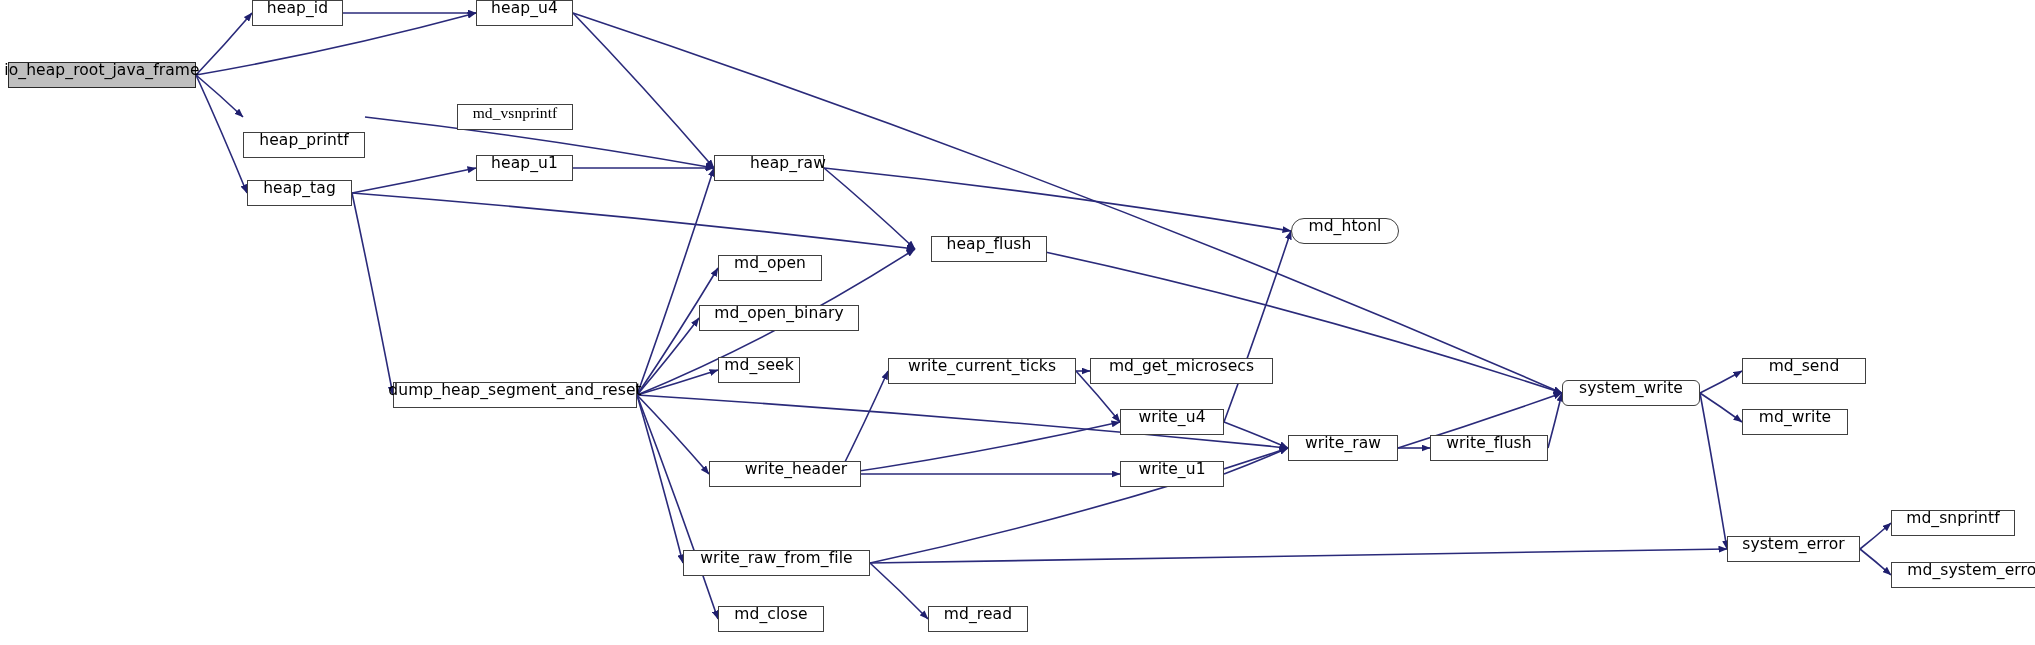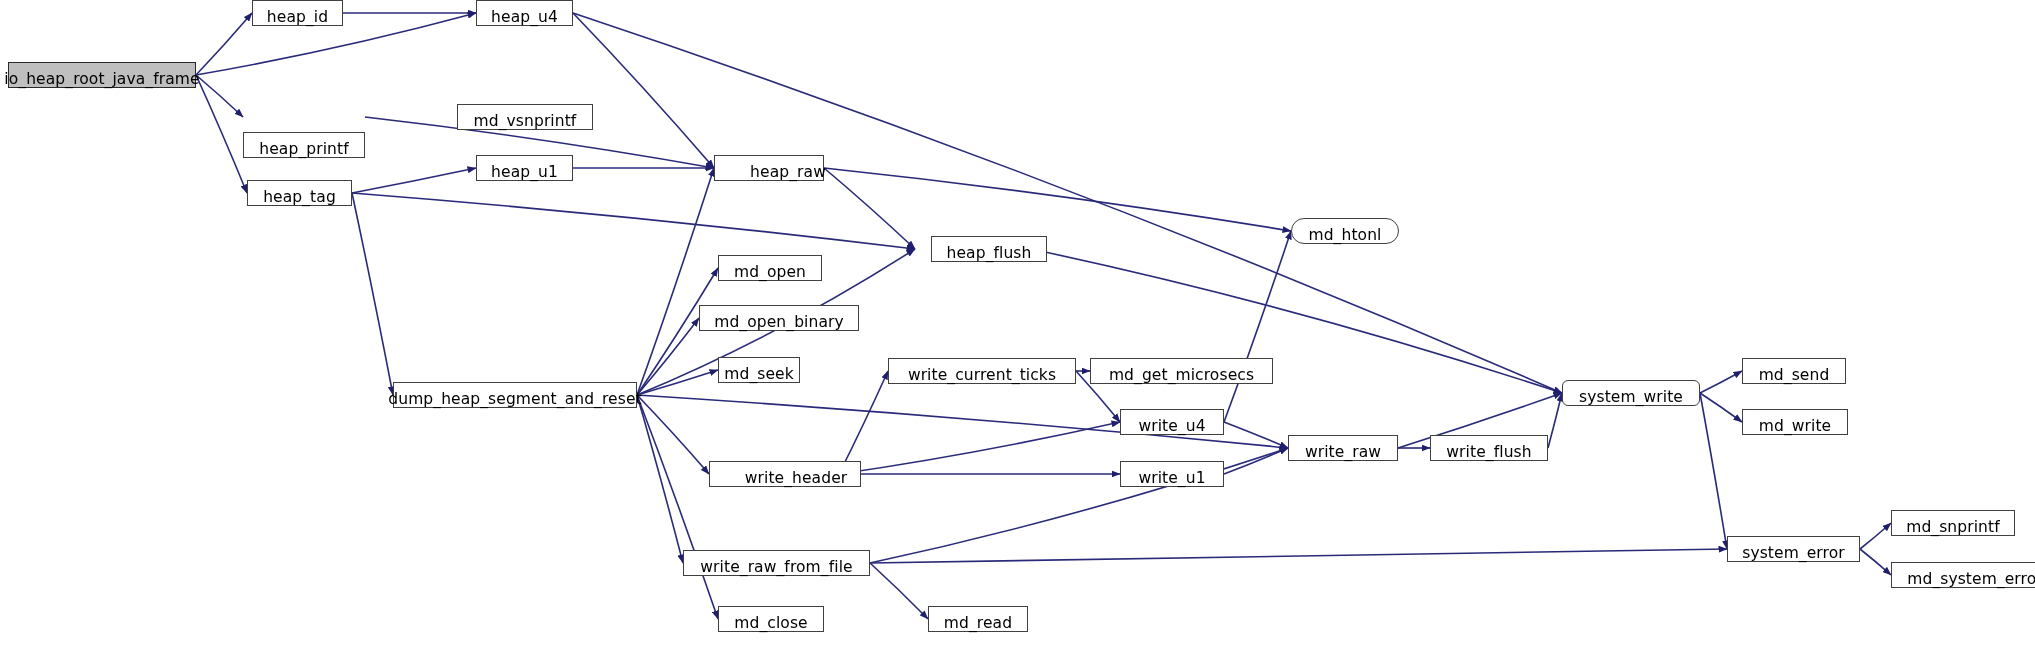--- a/index.html
+++ b/index.html
@@ -30,21 +30,21 @@
   }
   .node {
     position: absolute;
     box-sizing: border-box;
     border: 1px solid #404040;
     background: #ffffff;
     color: #000000;
     font-size: 15.5px;
     line-height: 1;
     display: flex;
-    align-items: flex-end;
+    align-items: flex-start;
     justify-content: center;
     white-space: nowrap;
     letter-spacing: 0.1px;
     height: 26px;
   }
   .node.root {
     background: #bfbfbf;
     border-color: #2a2a2a;
   }
   .node-label {
@@ -114,21 +114,21 @@
       </div>
       <div class="node" style="left: 252px; top: 0px; width: 91px;">
         <span class="node-label">heap_id</span>
       </div>
       <div class="node" style="left: 476px; top: 0px; width: 97px;">
         <span class="node-label">heap_u4</span>
       </div>
       <div class="node" style="left: 243px; top: 104px; width: 122px; margin-top: 28px;">
         <span class="node-label">heap_printf</span>
       </div>
-      <div class="node" style="left: 457px; top: 104px; width: 136px;">
+      <div class="node" style="left: 457px; top: 104px; width: 116px; font-family: Liberation Serif, serif;">
         <span class="node-label">md_vsnprintf</span>
       </div>
       <div class="node" style="left: 476px; top: 155px; width: 97px;">
         <span class="node-label">heap_u1</span>
       </div>
       <div class="node" style="left: 714px; top: 155px; width: 110px; padding-left: 38px;">
         <span class="node-label">heap_raw</span>
       </div>
       <div class="node" style="left: 247px; top: 180px; width: 105px;">
         <span class="node-label">heap_tag</span>
@@ -150,21 +150,21 @@
       </div>
       <div class="node" style="left: 1090px; top: 358px; width: 183px;">
         <span class="node-label">md_get_microsecs</span>
       </div>
       <div class="node" style="left: 718px; top: 357px; width: 82px;">
         <span class="node-label">md_seek</span>
       </div>
       <div class="node" style="left: 1562px; top: 380px; width: 138px; border-radius: 6px;">
         <span class="node-label">system_write</span>
       </div>
-      <div class="node" style="left: 1742px; top: 358px; width: 104px;">
+      <div class="node" style="left: 1742px; top: 358px; width: 124px;">
         <span class="node-label">md_send</span>
       </div>
       <div class="node" style="left: 393px; top: 382px; width: 244px;">
         <span class="node-label">dump_heap_segment_and_reset</span>
       </div>
       <div class="node" style="left: 1120px; top: 409px; width: 104px;">
         <span class="node-label">write_u4</span>
       </div>
       <div class="node" style="left: 1742px; top: 409px; width: 106px;">
         <span class="node-label">md_write</span>

